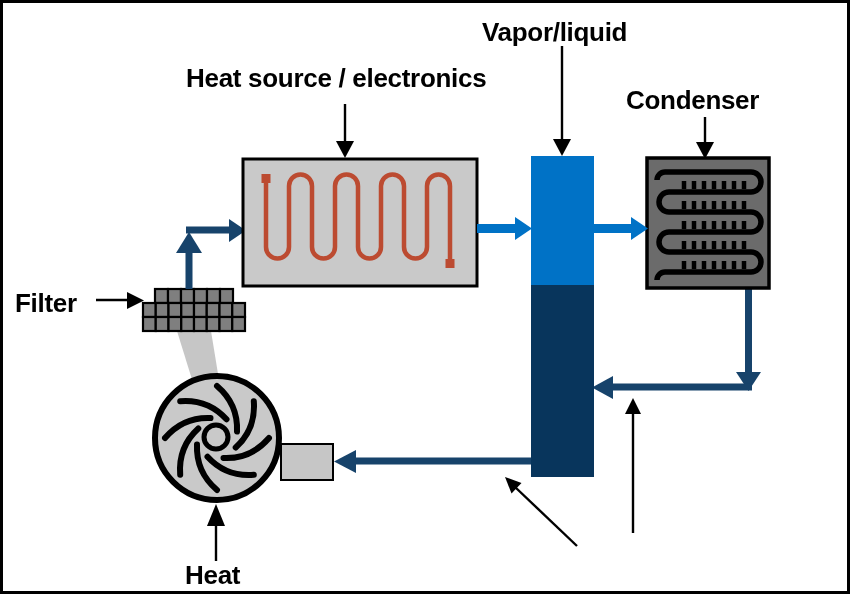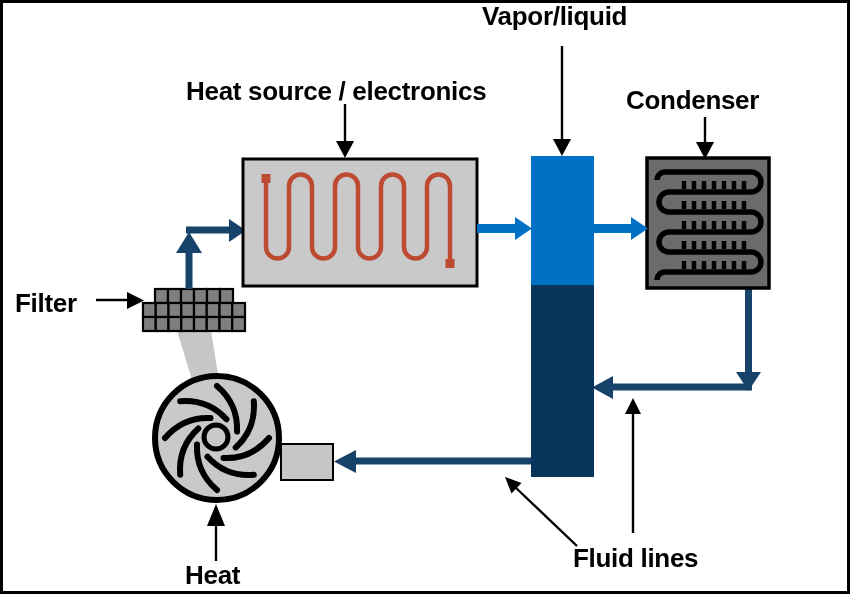--- a/index.html
+++ b/index.html
@@ -153,19 +153,18 @@
       <polygon points="127,292 127,309 144,300.5" stroke="none"></polygon>
       <line x1="216" y1="561" x2="216" y2="525"></line>
       <polygon points="207,526 225,526 216,504" stroke="none"></polygon>
       <line x1="577" y1="546" x2="515" y2="487"></line>
       <polygon points="505,477 511.5,493.5 521.5,483" stroke="none"></polygon>
       <line x1="633" y1="533" x2="633" y2="413"></line>
       <polygon points="625,414 641,414 633,398" stroke="none"></polygon>
     </g>
   </svg>
 
-  <div class="lbl" style="left:183px;top:75px">Heat source / electronics</div>
-  <div class="lbl" style="left:479px;top:0">Vapor/liquid</div>
+  <div class="lbl" style="left:183px;top:62px">Heat source / electronics</div>
+  <div class="lbl" style="left:479px;top:16px">Vapor/liquid</div>
   <div class="lbl" style="left:623px;top:84px">Condenser</div>
   <div class="lbl" style="left:12px;top:287px">Filter</div>
   <div class="lbl" style="left:182px;top:559px">Heat</div>
-  <div class="lbl" style="left:570px;top:542px">Fluid lines</div>
 </div>
 
 </body></html>

